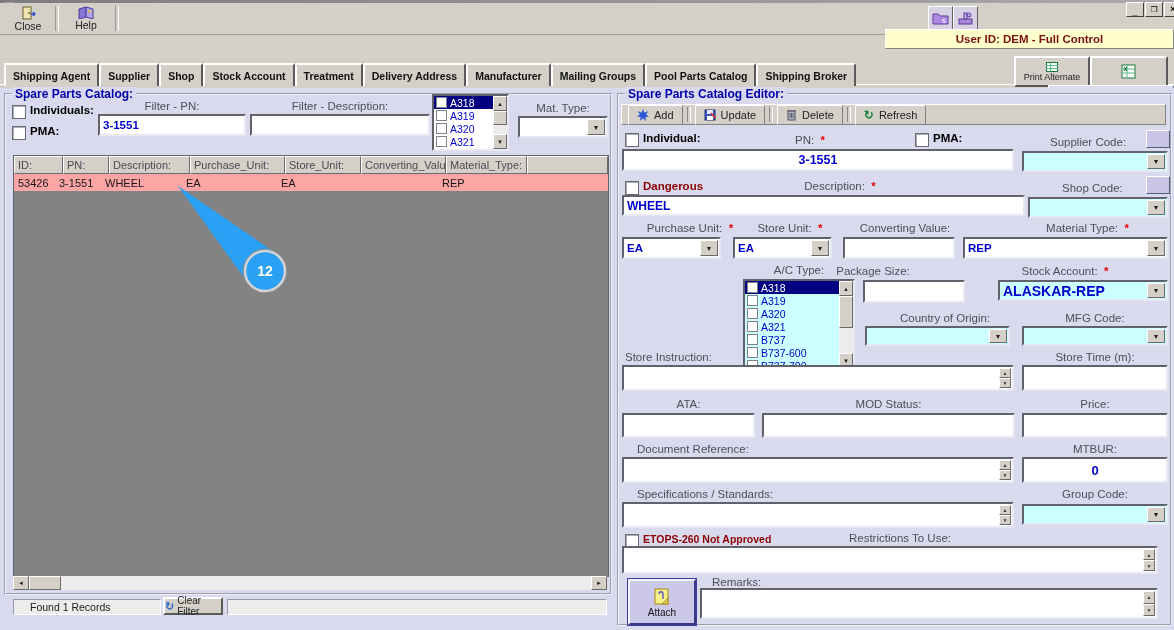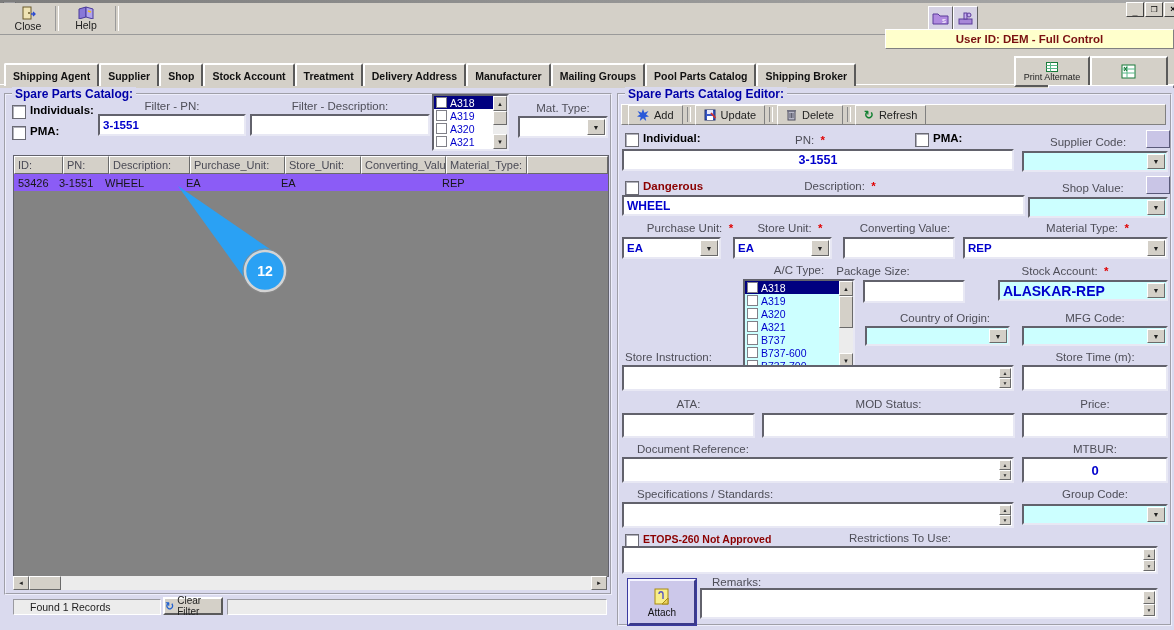--- a/index.html
+++ b/index.html
@@ -68,21 +68,21 @@
   .vsb{position:absolute;top:0;right:0;bottom:0;width:14px;background:#ececec;display:flex;flex-direction:column;}
   .vsb .ar{height:13px;background:#d4d0c8;border:1px solid;border-color:#fff #6a6a6a #6a6a6a #fff;
            font-size:6px;display:flex;align-items:center;justify-content:center;color:#222;}
   .vsb .thumb{background:#d4d0c8;border:1px solid;border-color:#fff #6a6a6a #6a6a6a #fff;}
   
   .tablewrap{position:absolute;left:13px;top:155px;width:594px;height:420px;background:#838383;
              border:1px solid #62626c;}
   .thead{display:flex;height:18px;}
   .th{background:#d4d0c8;border:1px solid;border-color:#fff #6a6a6a #6a6a6a #fff;color:#4a4a55;
       font-size:11px;display:flex;align-items:center;padding-left:3px;box-sizing:border-box;white-space:nowrap;overflow:hidden;}
-  .trow{display:flex;height:17px;background:#8b5cf6;}
+  .trow{display:flex;height:17px;background:#fca5a5;}
   .td{font-size:11px;color:#161616;display:flex;align-items:center;padding-left:4px;box-sizing:border-box;
       white-space:nowrap;overflow:hidden;}
   .hscroll{position:absolute;left:13px;top:576px;width:594px;height:14px;background:#ececec;display:flex;align-items:stretch;}
   .hsbtn{width:14px;background:#d4d0c8;border:1px solid;border-color:#fff #6a6a6a #6a6a6a #fff;
          font-size:6px;display:flex;align-items:center;justify-content:center;color:#222;flex:0 0 auto;}
   .hsthumb{width:30px;background:#d4d0c8;border:1px solid;border-color:#fff #6a6a6a #6a6a6a #fff;flex:0 0 auto;}
   .statpan{position:absolute;height:16px;background:#ececec;border:1px solid;border-color:#9a9aa0 #fff #fff #9a9aa0;
            display:flex;align-items:center;font-size:10.5px;color:#222;padding-left:16px;box-sizing:border-box;}
   .cfbtn{position:absolute;left:163px;top:597px;width:60px;height:18px;background:#d4d0c8;border:2px solid;
          border-color:#fff #5a5a5a #5a5a5a #fff;display:flex;align-items:center;justify-content:center;gap:3px;
@@ -387,21 +387,21 @@
   </div>
   <div class="fld cyan" style="left:1022px;top:151px;width:146px;height:21px;">
     <div class="dab">▼</div>
   </div>
 
   <div class="cb" style="left:625px;top:181px;"></div>
   <div class="blbl mar" style="left:643px;top:180px;">Dangerous</div>
   <div class="lbl" style="left:770px;top:180px;width:140px;text-align:center;">
     <span>Description:</span>&nbsp;&nbsp;<span class="req">*</span>
   </div>
-  <div class="lbl" style="left:1062px;top:182px;">Shop Value:</div>
+  <div class="lbl" style="left:1062px;top:182px;">Shop Code:</div>
   <div class="smallbtn" style="left:1146px;top:176px;"></div>
 
   <div class="fld" style="left:622px;top:195px;width:403px;height:21px;">
     <span class="val" style="font-size:12px;">WHEEL</span>
   </div>
   <div class="fld cyan" style="left:1028px;top:197px;width:140px;height:21px;">
     <div class="dab">▼</div>
   </div>
 
   <div class="lbl" style="left:630px;top:222px;width:120px;text-align:center;">

